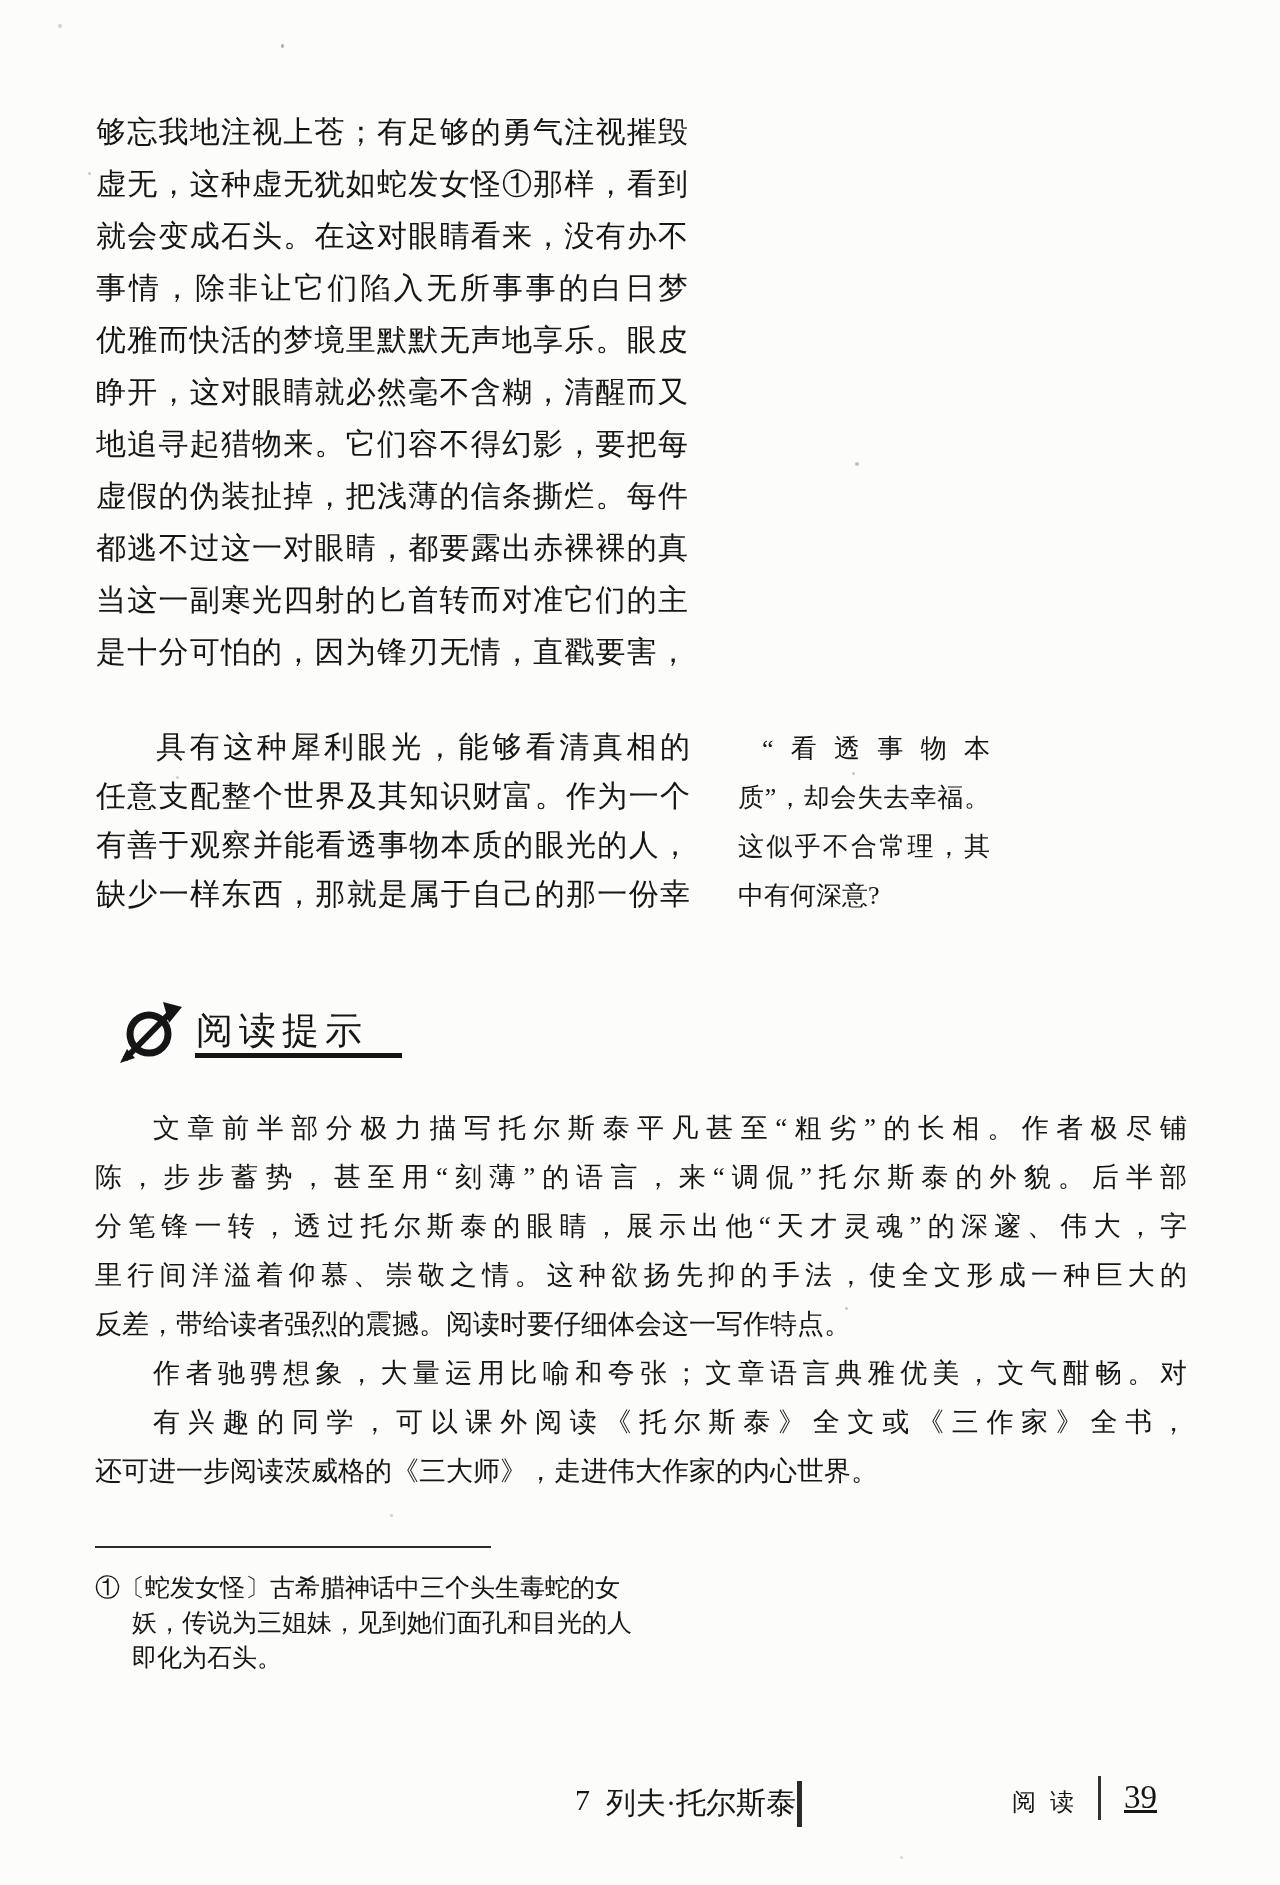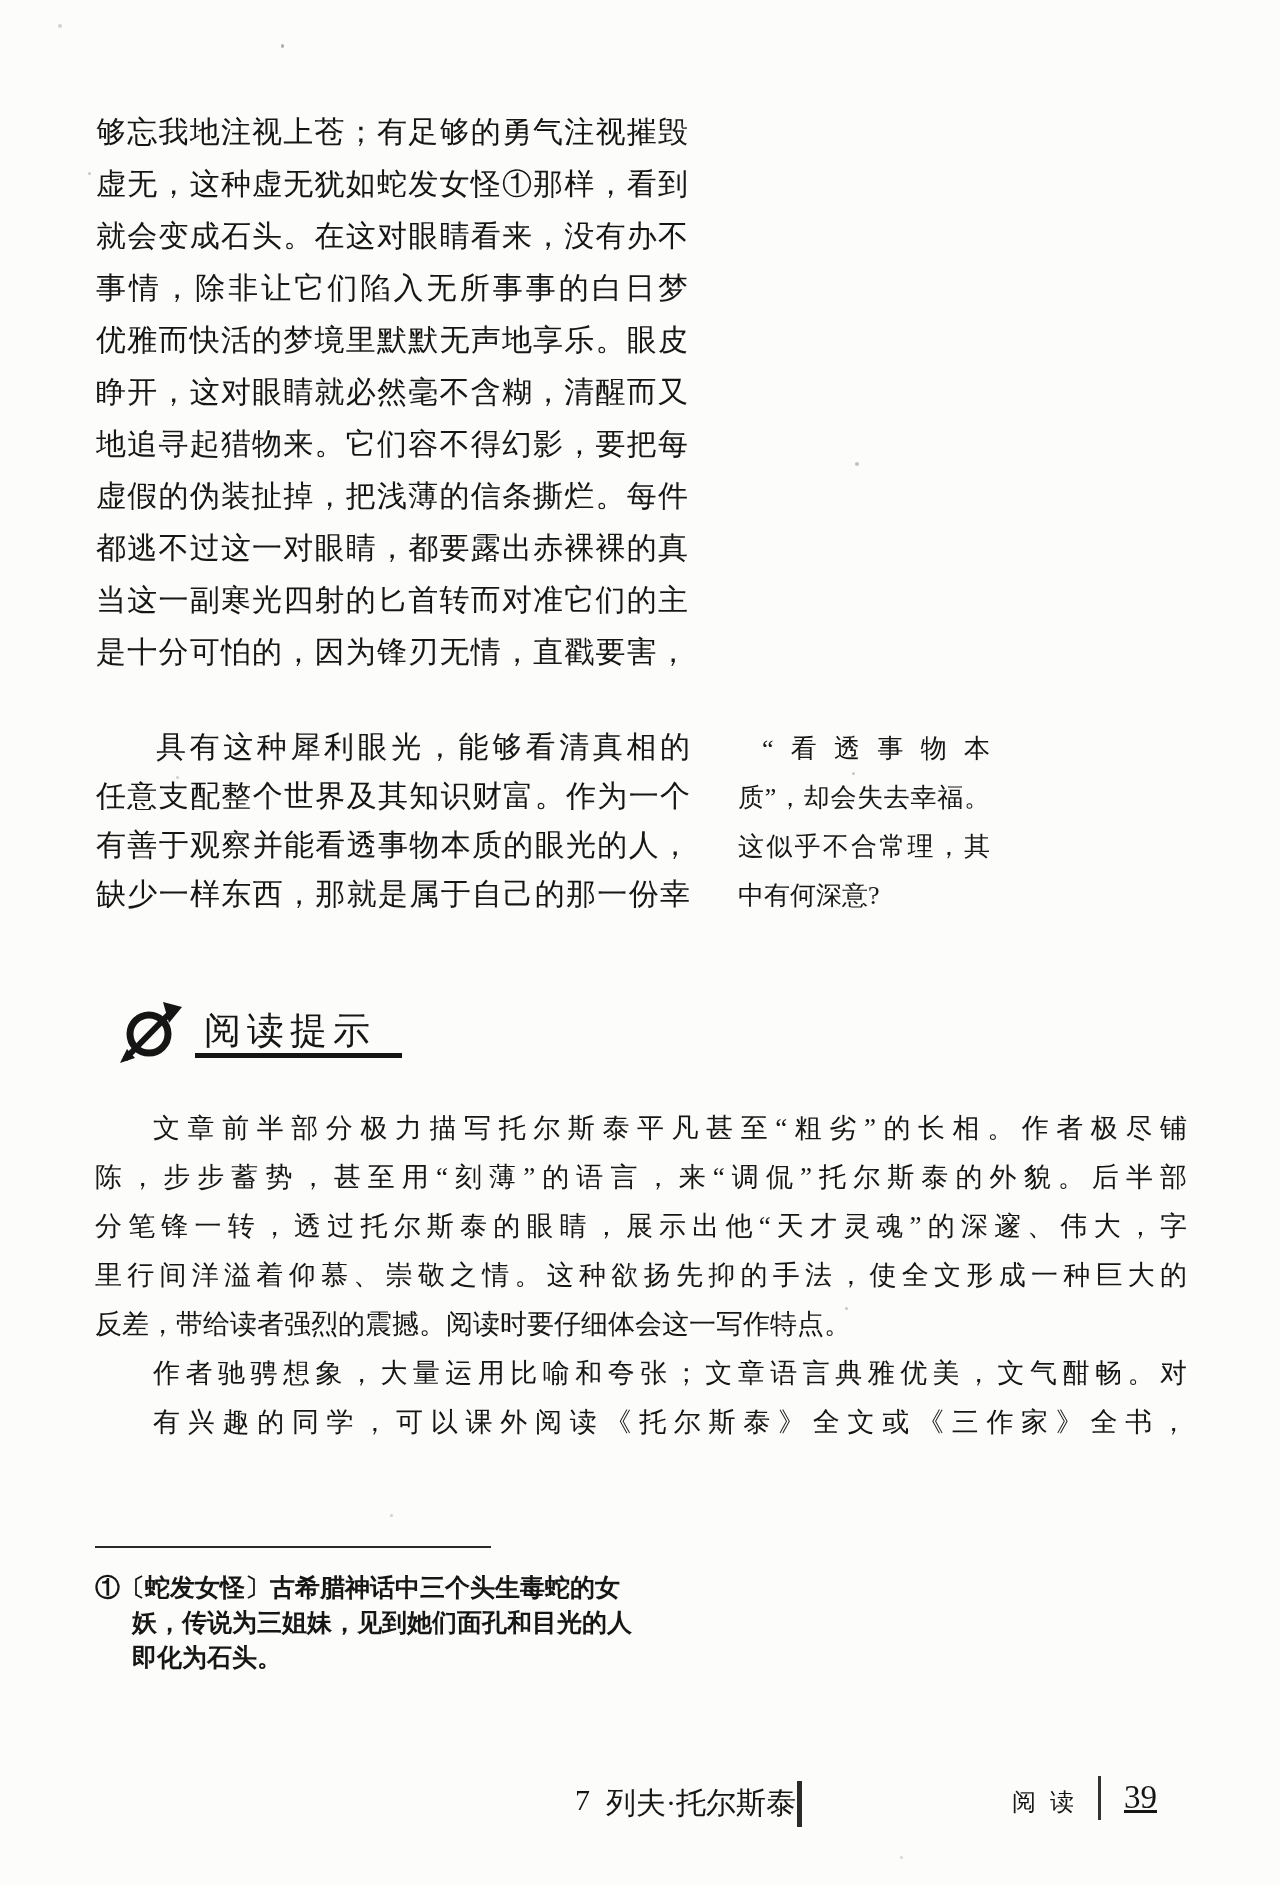--- a/index.html
+++ b/index.html
@@ -25,35 +25,35 @@
   #margin-note { left:738px; top:724px; width:252px; }
   .mline {
     font-size:26px; line-height:49px; height:49px;
     text-align:justify; text-align-last:justify; overflow:hidden;
   }
   .mline.first { text-indent:24px; }
   .mline.last { text-align-last:left; }
 
   
   #tips-badge { left:118px; top:998px; width:66px; height:66px; }
-  #tips-title { left:196px; top:1006px; font-size:37px; letter-spacing:6px; white-space:nowrap;margin-left:8px; }
+  #tips-title { left:196px; top:1006px; font-size:37px; letter-spacing:6px; white-space:nowrap; }
   #tips-underline { left:195px; top:1053px; width:207px; height:5px; background:#151515; }
 
   
   #tips-body { left:95px; top:1104px; width:1092px; }
   .tline {
     font-size:27px; line-height:49px; height:49px;
     text-align:justify; text-align-last:justify; overflow:hidden;
   }
   .tline.last { text-align-last:left; }
   .tline.indent { text-indent:58px; }
 
   
   #footnote-divider { left:95px; top:1546px; width:396px; height:2px; background:#2a2a2a; }
-  #footnote { left:95px; top:1570px; width:590px;font-weight:bold; }
+  #footnote { left:95px; top:1570px; width:590px; }
   .fline { font-size:25px; line-height:35px; height:35px; overflow:hidden; }
   .fline.cont { padding-left:37px; }
 
   
   #footer-center { left:575px; top:1783px; font-size:30px; display:flex; gap:16px; white-space:nowrap; }
   #footer-center-bar { left:797px; top:1781px; width:5px; height:46px; background:#2b2b2b; }
   #footer-right { left:1012px; top:1786px; font-size:24px; letter-spacing:14px; white-space:nowrap; }
   #footer-right-bar { left:1098px; top:1776px; width:3px; height:44px; background:#333; }
   #footer-page-num { left:1124px; top:1779px; font-size:33px;text-decoration:underline; }
 
@@ -107,20 +107,21 @@
   <div class="abs" id="tips-underline"></div>
 
   <div class="abs" id="tips-body">
     <div class="tline indent">文章前半部分极力描写托尔斯泰平凡甚至“粗劣”的长相。作者极尽铺</div>
     <div class="tline">陈，步步蓄势，甚至用“刻薄”的语言，来“调侃”托尔斯泰的外貌。后半部</div>
     <div class="tline">分笔锋一转，透过托尔斯泰的眼睛，展示出他“天才灵魂”的深邃、伟大，字</div>
     <div class="tline">里行间洋溢着仰慕、崇敬之情。这种欲扬先抑的手法，使全文形成一种巨大的</div>
     <div class="tline last">反差，带给读者强烈的震撼。阅读时要仔细体会这一写作特点。</div>
     <div class="tline indent">作者驰骋想象，大量运用比喻和夸张；文章语言典雅优美，文气酣畅。对</div>
     <div class="tline indent">有兴趣的同学，可以课外阅读《托尔斯泰》全文或《三作家》全书，</div>
+    <div class="tline last">还可进一步阅读茨威格的《三大师》，走进伟大作家的内心世界。</div>
   </div>
 
   <div class="abs" id="footnote-divider"></div>
   <div class="abs" id="footnote">
     <div class="fline">①〔蛇发女怪〕古希腊神话中三个头生毒蛇的女</div>
     <div class="fline cont">妖，传说为三姐妹，见到她们面孔和目光的人</div>
     <div class="fline cont">即化为石头。</div>
   </div>
 
   <div class="abs" id="footer-center">

